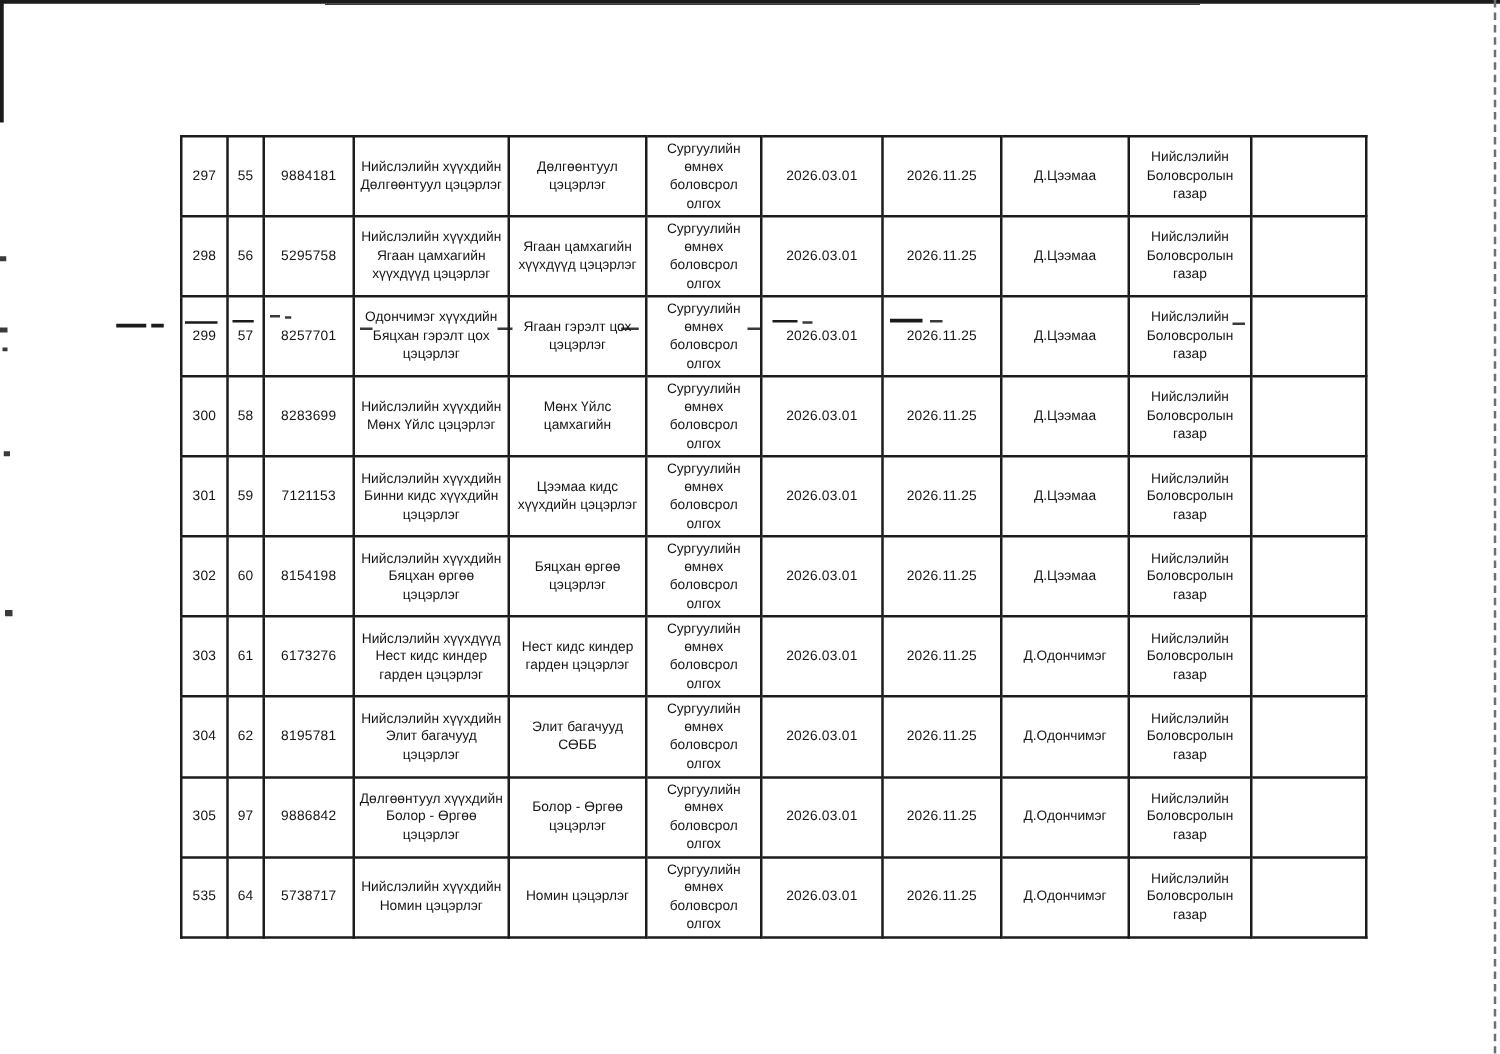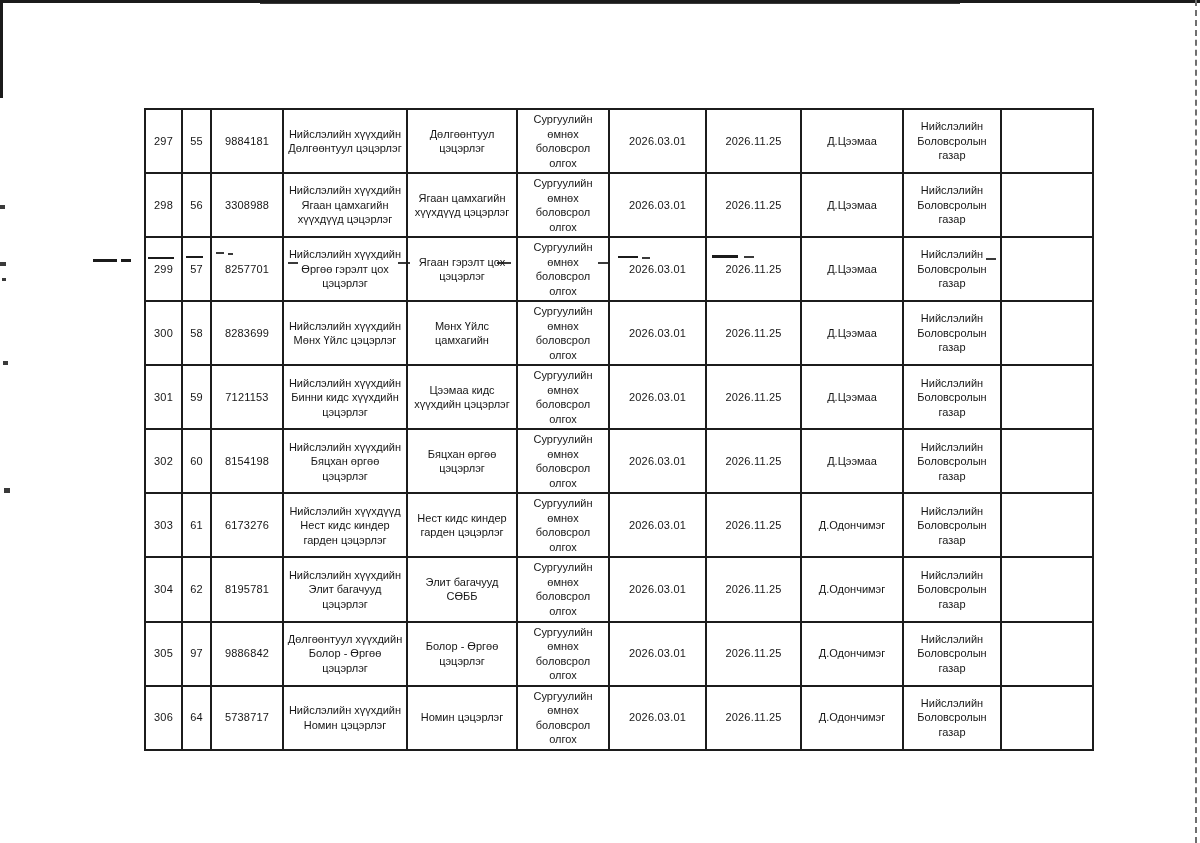--- a/index.html
+++ b/index.html
@@ -116,35 +116,35 @@
           <td class="cell col5">Сургуулийн өмнөх боловсрол олгох</td>
           <td class="cell col6">2026.03.01</td>
           <td class="cell col7">2026.11.25</td>
           <td class="cell col8">Д.Цээмаа</td>
           <td class="cell col9">Нийслэлийн Боловсролын газар</td>
           <td class="cell col10"></td>
         </tr>
         <tr>
           <td class="cell col0">298</td>
           <td class="cell col1">56</td>
-          <td class="cell col2">3308988</td>
+          <td class="cell col2">5295758</td>
           <td class="cell col3">Нийслэлийн хүүхдийн Ягаан цамхагийн хүүхдүүд цэцэрлэг</td>
           <td class="cell col4">Ягаан цамхагийн хүүхдүүд цэцэрлэг</td>
           <td class="cell col5">Сургуулийн өмнөх боловсрол олгох</td>
           <td class="cell col6">2026.03.01</td>
           <td class="cell col7">2026.11.25</td>
           <td class="cell col8">Д.Цээмаа</td>
           <td class="cell col9">Нийслэлийн Боловсролын газар</td>
           <td class="cell col10"></td>
         </tr>
         <tr>
           <td class="cell col0">299</td>
           <td class="cell col1">57</td>
           <td class="cell col2">8257701</td>
-          <td class="cell col3">Нийслэлийн хүүхдийн Өргөө гэрэлт цох цэцэрлэг</td>
+          <td class="cell col3">Одончимэг хүүхдийн Бяцхан гэрэлт цох цэцэрлэг</td>
           <td class="cell col4">Ягаан гэрэлт цох цэцэрлэг</td>
           <td class="cell col5">Сургуулийн өмнөх боловсрол олгох</td>
           <td class="cell col6">2026.03.01</td>
           <td class="cell col7">2026.11.25</td>
           <td class="cell col8">Д.Цээмаа</td>
           <td class="cell col9">Нийслэлийн Боловсролын газар</td>
           <td class="cell col10"></td>
         </tr>
         <tr>
           <td class="cell col0">300</td>
@@ -218,21 +218,21 @@
           <td class="cell col3">Дөлгөөнтуул хүүхдийн Болор - Өргөө цэцэрлэг</td>
           <td class="cell col4">Болор - Өргөө цэцэрлэг</td>
           <td class="cell col5">Сургуулийн өмнөх боловсрол олгох</td>
           <td class="cell col6">2026.03.01</td>
           <td class="cell col7">2026.11.25</td>
           <td class="cell col8">Д.Одончимэг</td>
           <td class="cell col9">Нийслэлийн Боловсролын газар</td>
           <td class="cell col10"></td>
         </tr>
         <tr>
-          <td class="cell col0">306</td>
+          <td class="cell col0">535</td>
           <td class="cell col1">64</td>
           <td class="cell col2">5738717</td>
           <td class="cell col3">Нийслэлийн хүүхдийн Номин цэцэрлэг</td>
           <td class="cell col4">Номин цэцэрлэг</td>
           <td class="cell col5">Сургуулийн өмнөх боловсрол олгох</td>
           <td class="cell col6">2026.03.01</td>
           <td class="cell col7">2026.11.25</td>
           <td class="cell col8">Д.Одончимэг</td>
           <td class="cell col9">Нийслэлийн Боловсролын газар</td>
           <td class="cell col10"></td>

